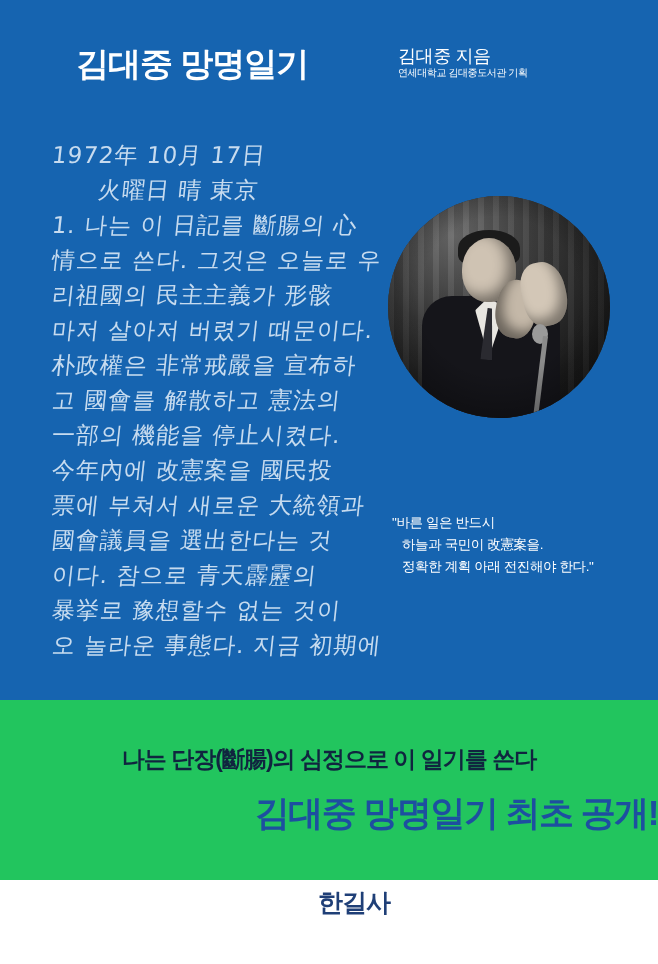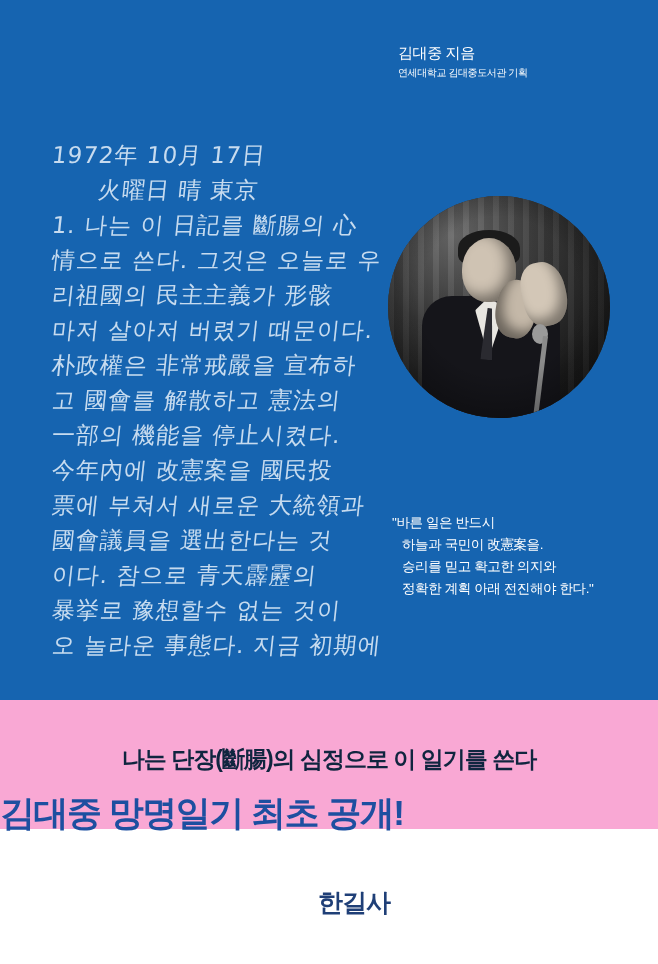--- a/index.html
+++ b/index.html
@@ -42,21 +42,21 @@
     font-size: 33px;
     font-weight: bold;
     color: #ffffff;
     letter-spacing: -1px;
     white-space: nowrap;
   }
   .author-line {
     position: absolute;
     left: 398px;
     top: 8px;
-    font-size: 15px;
+    font-size: 18px;
     color: #ffffff;
     white-space: nowrap;
     letter-spacing: -0.4px;
   }
   .planner-line {
     position: absolute;
     left: 398px;
     top: 30px;
     font-size: 10px;
     color: #ffffff;
@@ -215,40 +215,40 @@
     line-height: 22px;
     letter-spacing: -0.4px;
   }
   .quote-line.ind { padding-left: 10px; }
   
   .yellow-band {
     position: absolute;
     left: 0;
     top: 700px;
     width: 658px;
-    height: 129px;
-    background: #f9a8d4;
+    height: 180px;
+    background: #22c55e;
   }
   .band-sub {
     position: absolute;
     left: 0;
     top: 44px;
     width: 658px;
     text-align: center;
     font-size: 23px;
     font-weight: bold;
     color: #10253f;
     letter-spacing: -1px;
   }
   .band-main {
     position: absolute;
     left: 0;
     top: 90px;
     width: 658px;
-    text-align: left;
+    text-align: right;
     font-size: 35px;
     font-weight: bold;
     color: #1d4fa0;
     letter-spacing: -1.5px;
   }
   
   .publisher {
     position: absolute;
     left: 0;
     top: 886px;
@@ -262,20 +262,21 @@
   }
 </style>
 </head>
 <body>
 
 <div class="page">
 
   <div class="blue-panel">
 
     <div class="title-block">
+      <div class="book-title">김대중 망명일기</div>
       <div class="author-line">김대중 지음</div>
       <div class="planner-line">연세대학교 김대중도서관 기획</div>
     </div>
 
     <div class="handwriting">
       <div class="hw-line">1972年 10月 17日</div>
       <div class="hw-line indent-1">火曜日  晴  東京</div>
       <div class="hw-line">1. 나는 이 日記를 斷腸의 心</div>
       <div class="hw-line">情으로 쓴다. 그것은 오늘로 우</div>
       <div class="hw-line">리祖國의 民主主義가 形骸</div>
@@ -303,21 +304,20 @@
         <div class="p-hand-l"></div>
         <div class="p-mic-head"></div>
         <div class="p-mic"></div>
         <div class="p-vign"></div>
       </div>
     </div>
 
     <div class="quote">
       <div class="quote-line">"바른 일은 반드시</div>
       <div class="quote-line ind">하늘과 국민이 改憲案을.</div>
-      <div class="quote-line ind">승리를 믿고 확고한 의지와</div>
       <div class="quote-line ind">정확한 계획 아래 전진해야 한다."</div>
     </div>
 
   </div>
 
   <div class="yellow-band">
     <div class="band-sub">나는 단장(斷腸)의 심정으로 이 일기를 쓴다</div>
     <div class="band-main">김대중 망명일기 최초 공개!</div>
   </div>
 

